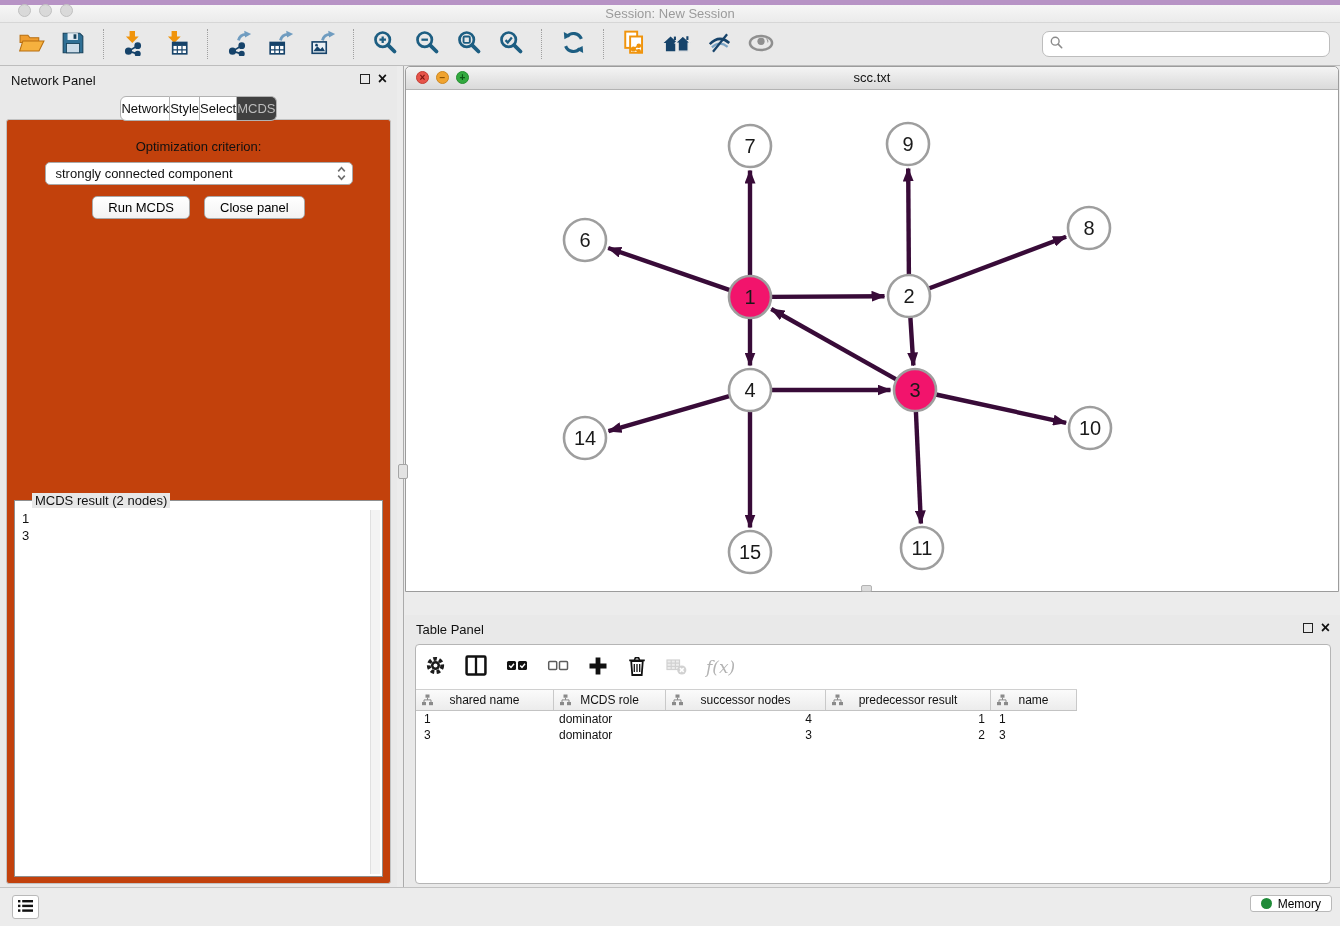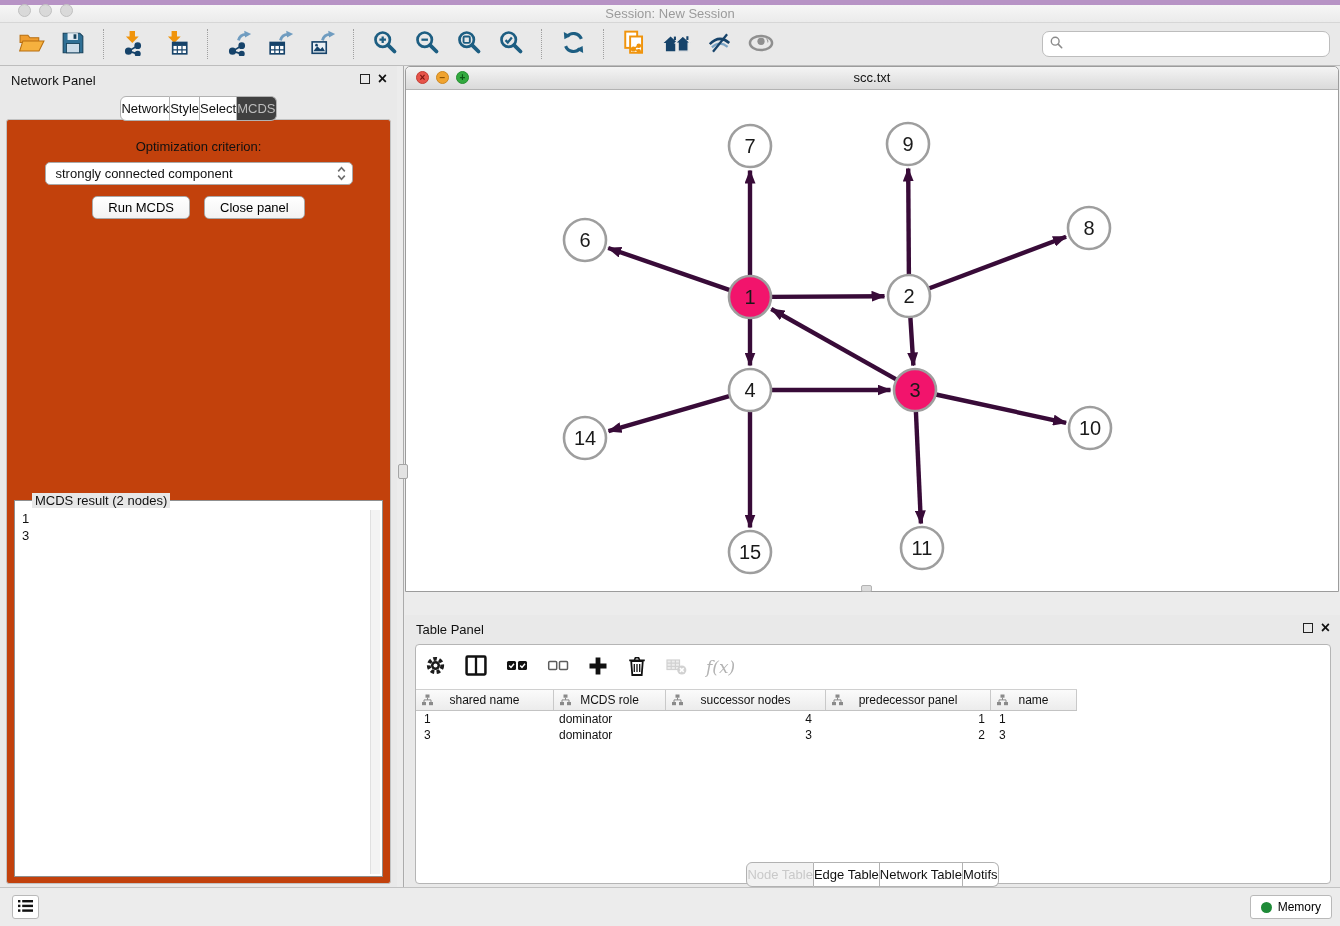--- a/index.html
+++ b/index.html
@@ -89,21 +89,21 @@
   .c0{width:138px;} .c1{width:112px;} .c2{width:160px;} .c3{width:165px;} .c4{width:86px;}
   .td.c0{padding-left:8px;} .td.c1{padding-left:5px;}
   .td.c2{text-align:right;padding-right:14px;} .td.c3{text-align:right;padding-right:6px;}
   .td.c4{padding-left:8px;}
   .tp-tabs{position:absolute;bottom:1px;left:0;right:0;display:flex;justify-content:center;}
   .tp-tabs .tab.selected{color:#c9c9c9;background:#f2f2f2;}
   
   .statusbar{position:absolute;left:0;right:0;bottom:0;height:38px;border-top:1px solid #c2c2c2;background:#ececec;}
   .list-btn{position:absolute;left:12px;top:7px;width:27px;height:24px;background:#fff;border:1px solid #b9b9b9;
     border-radius:3px;display:flex;align-items:center;justify-content:center;padding:0;}
-  .memory-btn{position:absolute;right:8px;top:7px;height:24px;padding:0 10px;display:flex;align-items:center;
+  .memory-btn{position:absolute;right:8px;top:7px;height:17px;padding:0 10px;display:flex;align-items:center;
     gap:6px;background:#fff;border:1px solid #b9b9b9;border-radius:3px;font-size:12px;font-family:"Liberation Sans",sans-serif;}
   .memory-dot{width:11px;height:11px;border-radius:50%;background:#1f8b38;}
   .disabled{opacity:.45;}
 </style>
 </head>
 <body>
 
 <div class="purple-strip"></div>
 
 <div class="titlebar">
@@ -494,21 +494,21 @@
         </div>
         <div class="th c3">
           <svg class="hier" width="11" height="12" viewBox="0 0 11 12">
             <g fill="#8a8a8a">
               <rect x="3.5" y="0.5" width="4" height="3.2"></rect>
               <rect x="0" y="8" width="4" height="3.2"></rect>
               <rect x="7" y="8" width="4" height="3.2"></rect>
             </g>
             <path d="M5.5 3.7v2.2 M2 8V5.9h7V8" stroke="#8a8a8a" fill="none"></path>
           </svg>
-          <span>predecessor panel</span>
+          <span>predecessor result</span>
         </div>
         <div class="th c4">
           <svg class="hier" width="11" height="12" viewBox="0 0 11 12">
             <g fill="#8a8a8a">
               <rect x="3.5" y="0.5" width="4" height="3.2"></rect>
               <rect x="0" y="8" width="4" height="3.2"></rect>
               <rect x="7" y="8" width="4" height="3.2"></rect>
             </g>
             <path d="M5.5 3.7v2.2 M2 8V5.9h7V8" stroke="#8a8a8a" fill="none"></path>
           </svg>
@@ -525,26 +525,20 @@
         </div>
         <div class="tr">
           <div class="td c0">3</div>
           <div class="td c1">dominator</div>
           <div class="td c2">3</div>
           <div class="td c3">2</div>
           <div class="td c4">3</div>
         </div>
       </div>
   </div>
-  <div class="tp-tabs">
-      <span class="tab selected">Node Table</span>
-      <span class="tab">Edge Table</span>
-      <span class="tab">Network Table</span>
-      <span class="tab">Motifs</span>
-    </div>
 </div>
 
 <div class="statusbar">
   <button class="list-btn">
     <span>
       <svg width="15" height="12" viewBox="0 0 15 12">
           <g fill="#111">
             <rect x="0" y="0" width="2.4" height="2.4"></rect>
             <rect x="4.2" y="0" width="10.8" height="2.4"></rect>
             <rect x="0" y="4.7" width="2.4" height="2.4"></rect>

